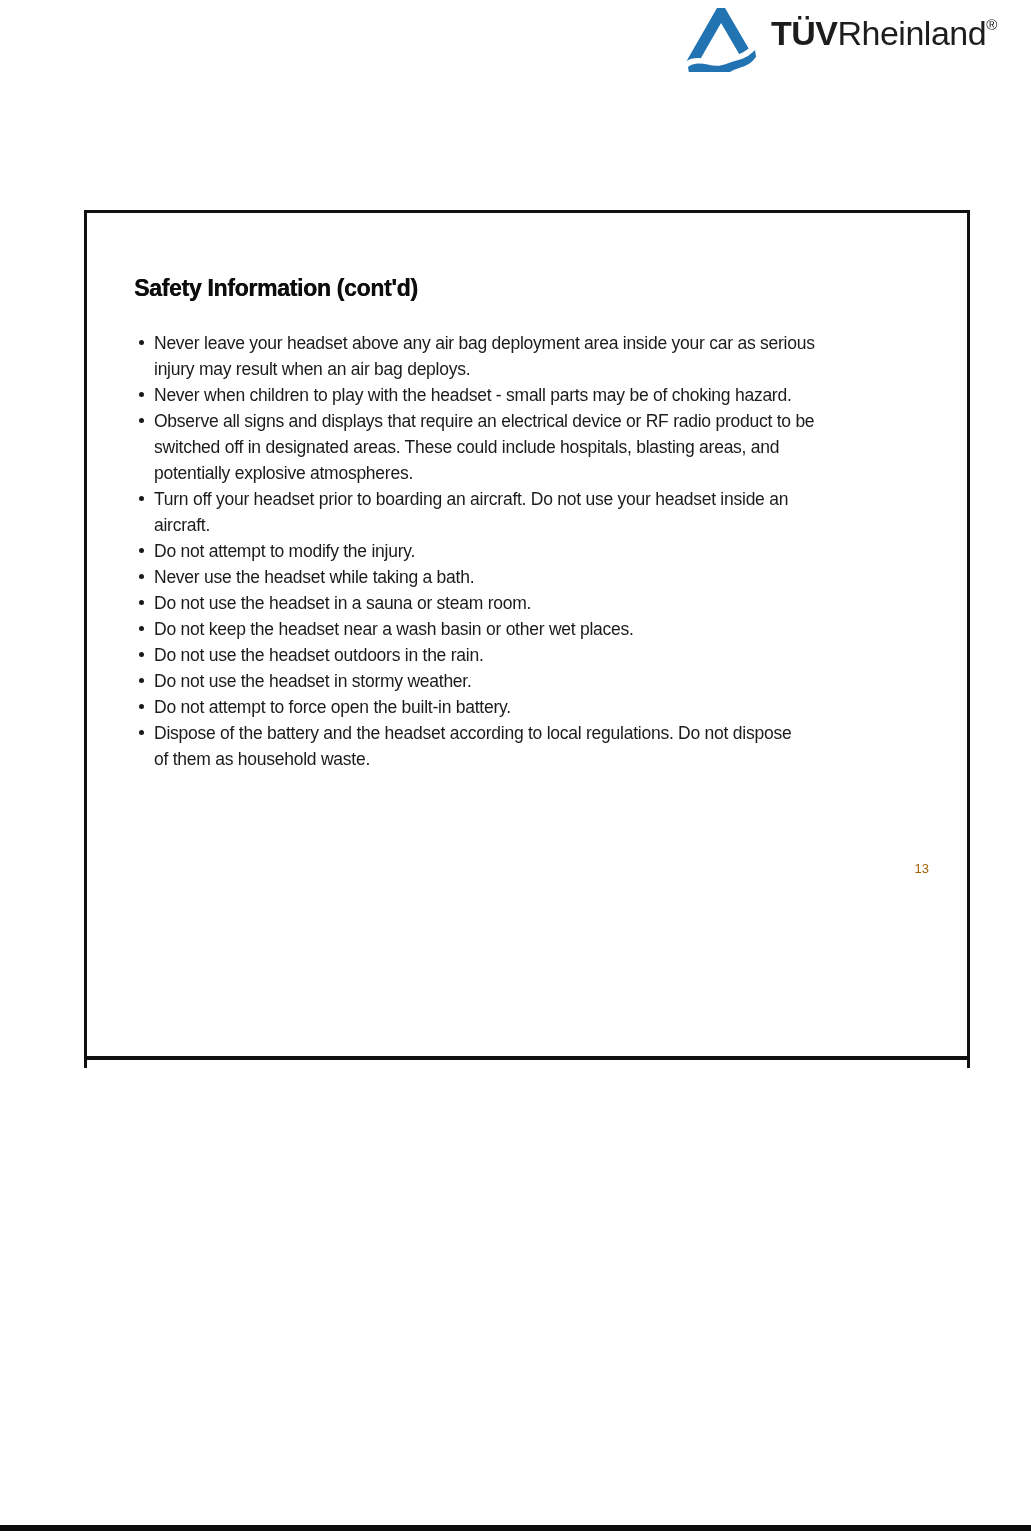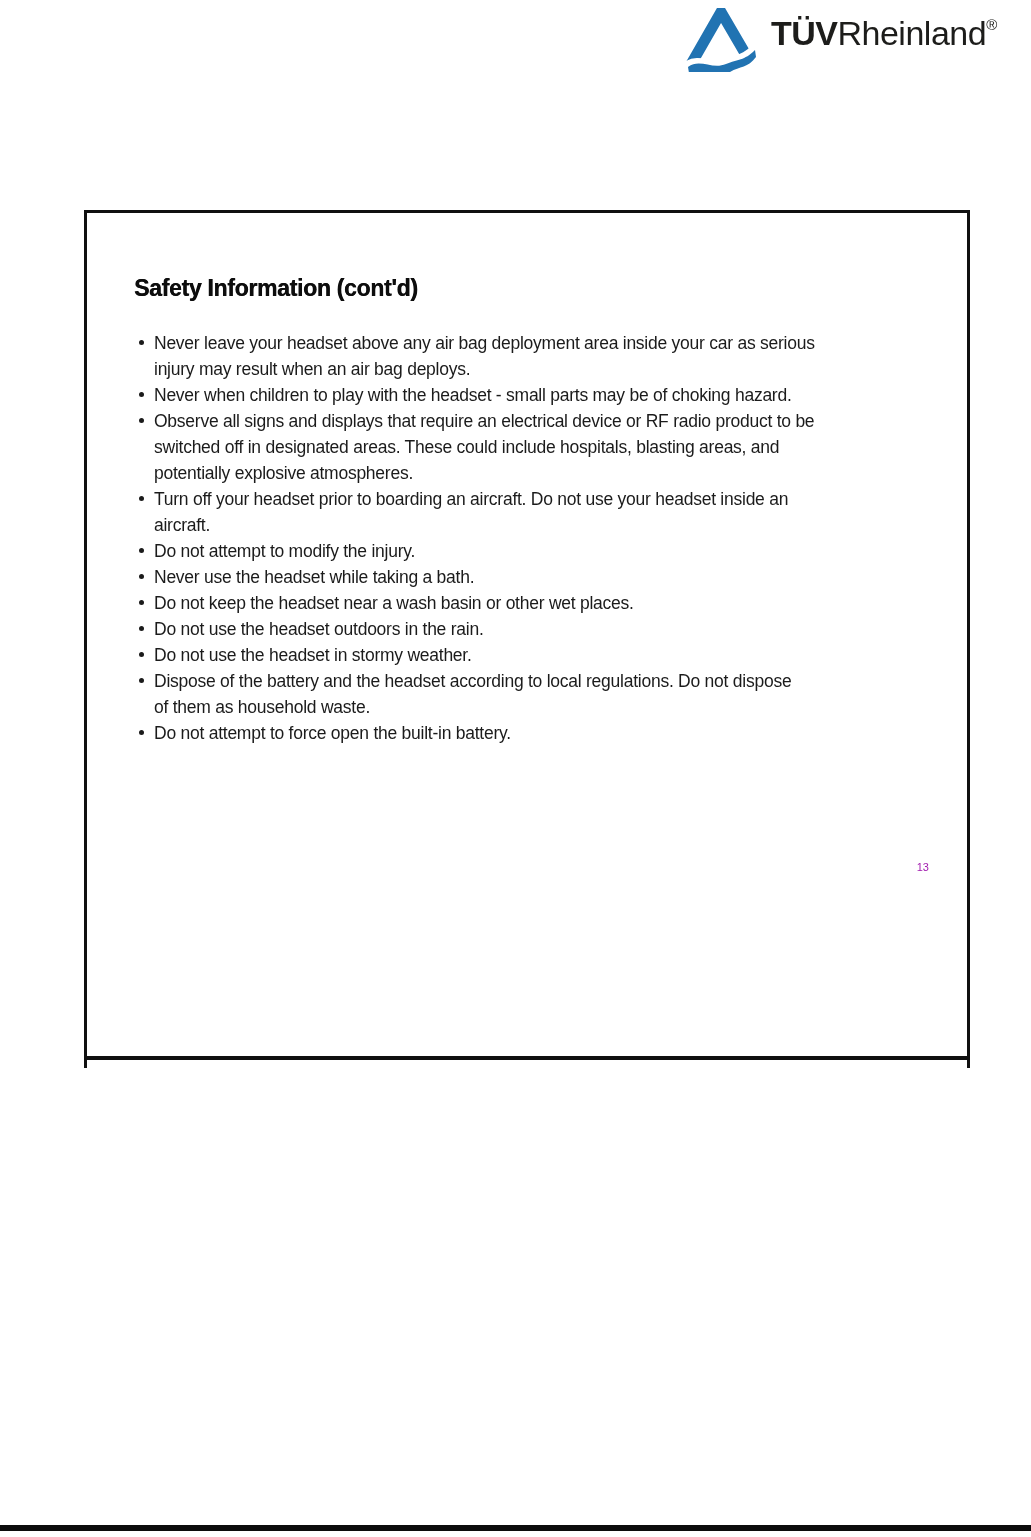--- a/index.html
+++ b/index.html
@@ -106,22 +106,22 @@
     width: 5px;
     height: 5px;
     border-radius: 50%;
     background: #1b1b1b;
   }
 
   .page-number {
     position: absolute;
     right: 38px;
     top: 648px;
-    font-size: 11px;
-    color: #a21caf;
+    font-size: 13px;
+    color: #a16207;
   }
 
   
   .bottom-rule {
     position: absolute;
     left: 0;
     top: 1525px;
     width: 1031px;
     height: 6px;
     background: #0c0c0c;
@@ -159,30 +159,31 @@
 potentially explosive atmospheres.</li>
 
       <li>Turn off your headset prior to boarding an aircraft. Do not use your headset inside an
 aircraft.</li>
 
 
       <li>Do not attempt to modify the injury.</li>
 
       <li>Never use the headset while taking a bath.</li>
 
+      <li>Do not use the headset in a sauna or steam room.</li>
 
       <li>Do not keep the headset near a wash basin or other wet places.</li>
 
       <li>Do not use the headset outdoors in the rain.</li>
 
       <li>Do not use the headset in stormy weather.</li>
 
 
+      <li>Do not attempt to force open the built-in battery.</li>
+
       <li>Dispose of the battery and the headset according to local regulations. Do not dispose
 of them as household waste.</li>
-
-      <li>Do not attempt to force open the built-in battery.</li>
     </ul>
 
   <div class="page-number">13</div>
 </div>
 
 <div class="bottom-rule"></div>
 
 </body></html>

